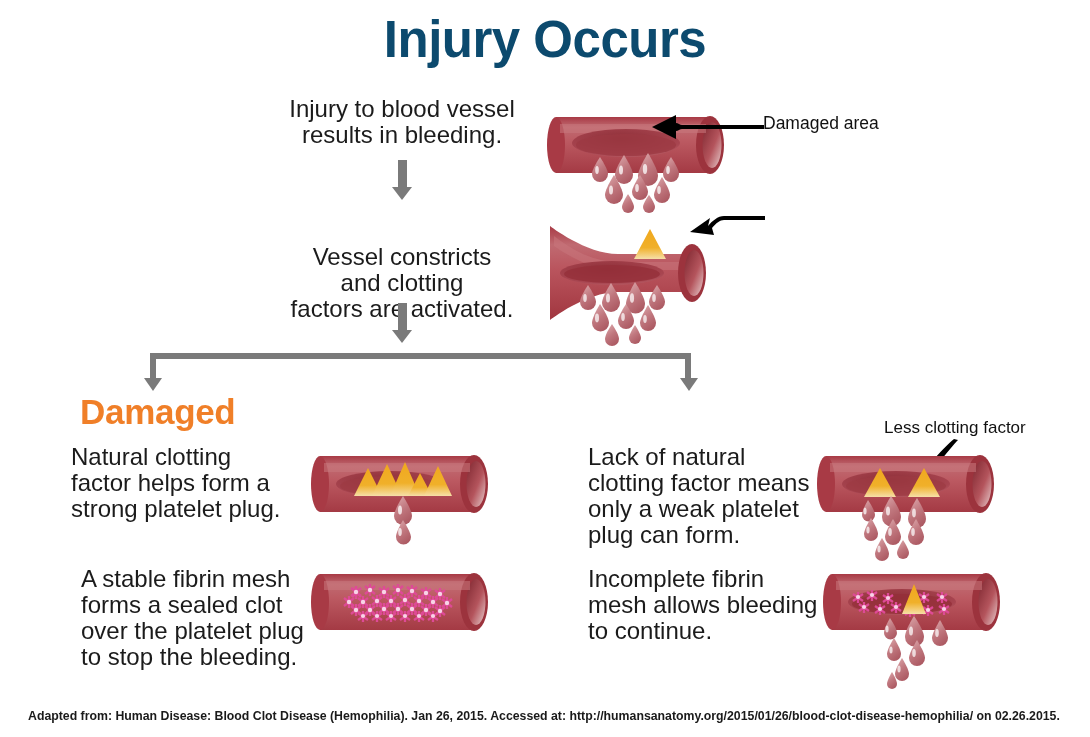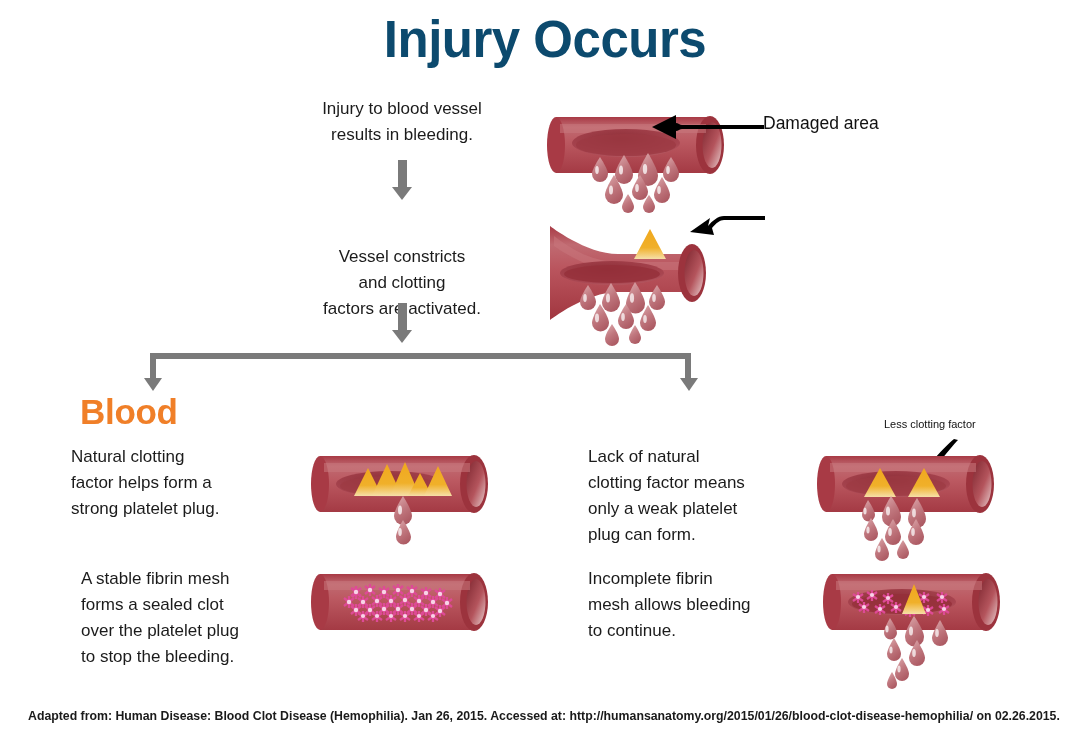--- a/index.html
+++ b/index.html
@@ -24,21 +24,21 @@
   .section-head {
     position: absolute;
     font-size: 35px; font-weight: bold;
     color: #F07F28;
     letter-spacing: -0.3px;
   }
 
   
   .body-text {
     position: absolute;
-    font-size: 17px;
+    font-size: 24px;
     line-height: 26px;
     color: #1b1b1b;
   }
   .body-text.center { text-align: center; }
 
   
   .callout {
     position: absolute;
     font-size: 17.5px;
     color: #111111;
@@ -243,21 +243,21 @@
   </div>
 
   <div class="branch" style="left:150px; top:353px; width:541px; height:40px;">
     <div class="hbar"></div>
     <div class="leg" style="left:0; height:26px;"></div>
     <div class="leg" style="right:0; height:26px;"></div>
     <div class="legend-head" style="left:-6.5px; top:25px;"></div>
     <div class="legend-head" style="right:-6.5px; top:25px;"></div>
   </div>
 
-  <div class="section-head" style="left:80px; top:392px;">Blood</div>
+  <div class="section-head" style="left:80px; top:392px;">Damaged</div>
 
   <div class="body-text" style="left:71px; top:444px; width:250px;">
     <span style="white-space:pre-line;">Natural clotting
 factor helps form a
 strong platelet plug.</span>
   </div>
 
   <div class="vessel" style="left:312px; top:448px;">
     <svg width="200" height="100" viewBox="0 0 200 100">
       <path d="M8,8 L160,8 L160,64 L8,64 Z" fill="url(#tubeV)"></path>
@@ -375,21 +375,21 @@
   </div>
 
 
   <div class="body-text" style="left:588px; top:444px; width:248px;">
     <span style="white-space:pre-line;">Lack of natural
 clotting factor means
 only a weak platelet
 plug can form.</span>
   </div>
 
-  <div class="callout" style="left:884px; top:418px; font-size:11px;">Less clotting factor</div>
+  <div class="callout" style="left:884px; top:418px; font-size:17px;">Less clotting factor</div>
   <div class="ptr" style="left:912px; top:438px;">
     <svg width="48" height="50" viewBox="0 0 48 50">
       <path d="M46,2 C42,6 34,16 26,26 L33,27 L12,44 L14,20 L19,25 C27,15 37,5 42,1 Z" fill="#000000"></path>
     </svg>
   </div>
 
   <div class="vessel" style="left:818px; top:448px;">
     <svg width="200" height="115" viewBox="0 0 200 115">
       <path d="M8,8 L160,8 L160,64 L8,64 Z" fill="url(#tubeV)"></path>
       <ellipse cx="8" cy="36" rx="9" ry="28" fill="#A83A45"></ellipse>

